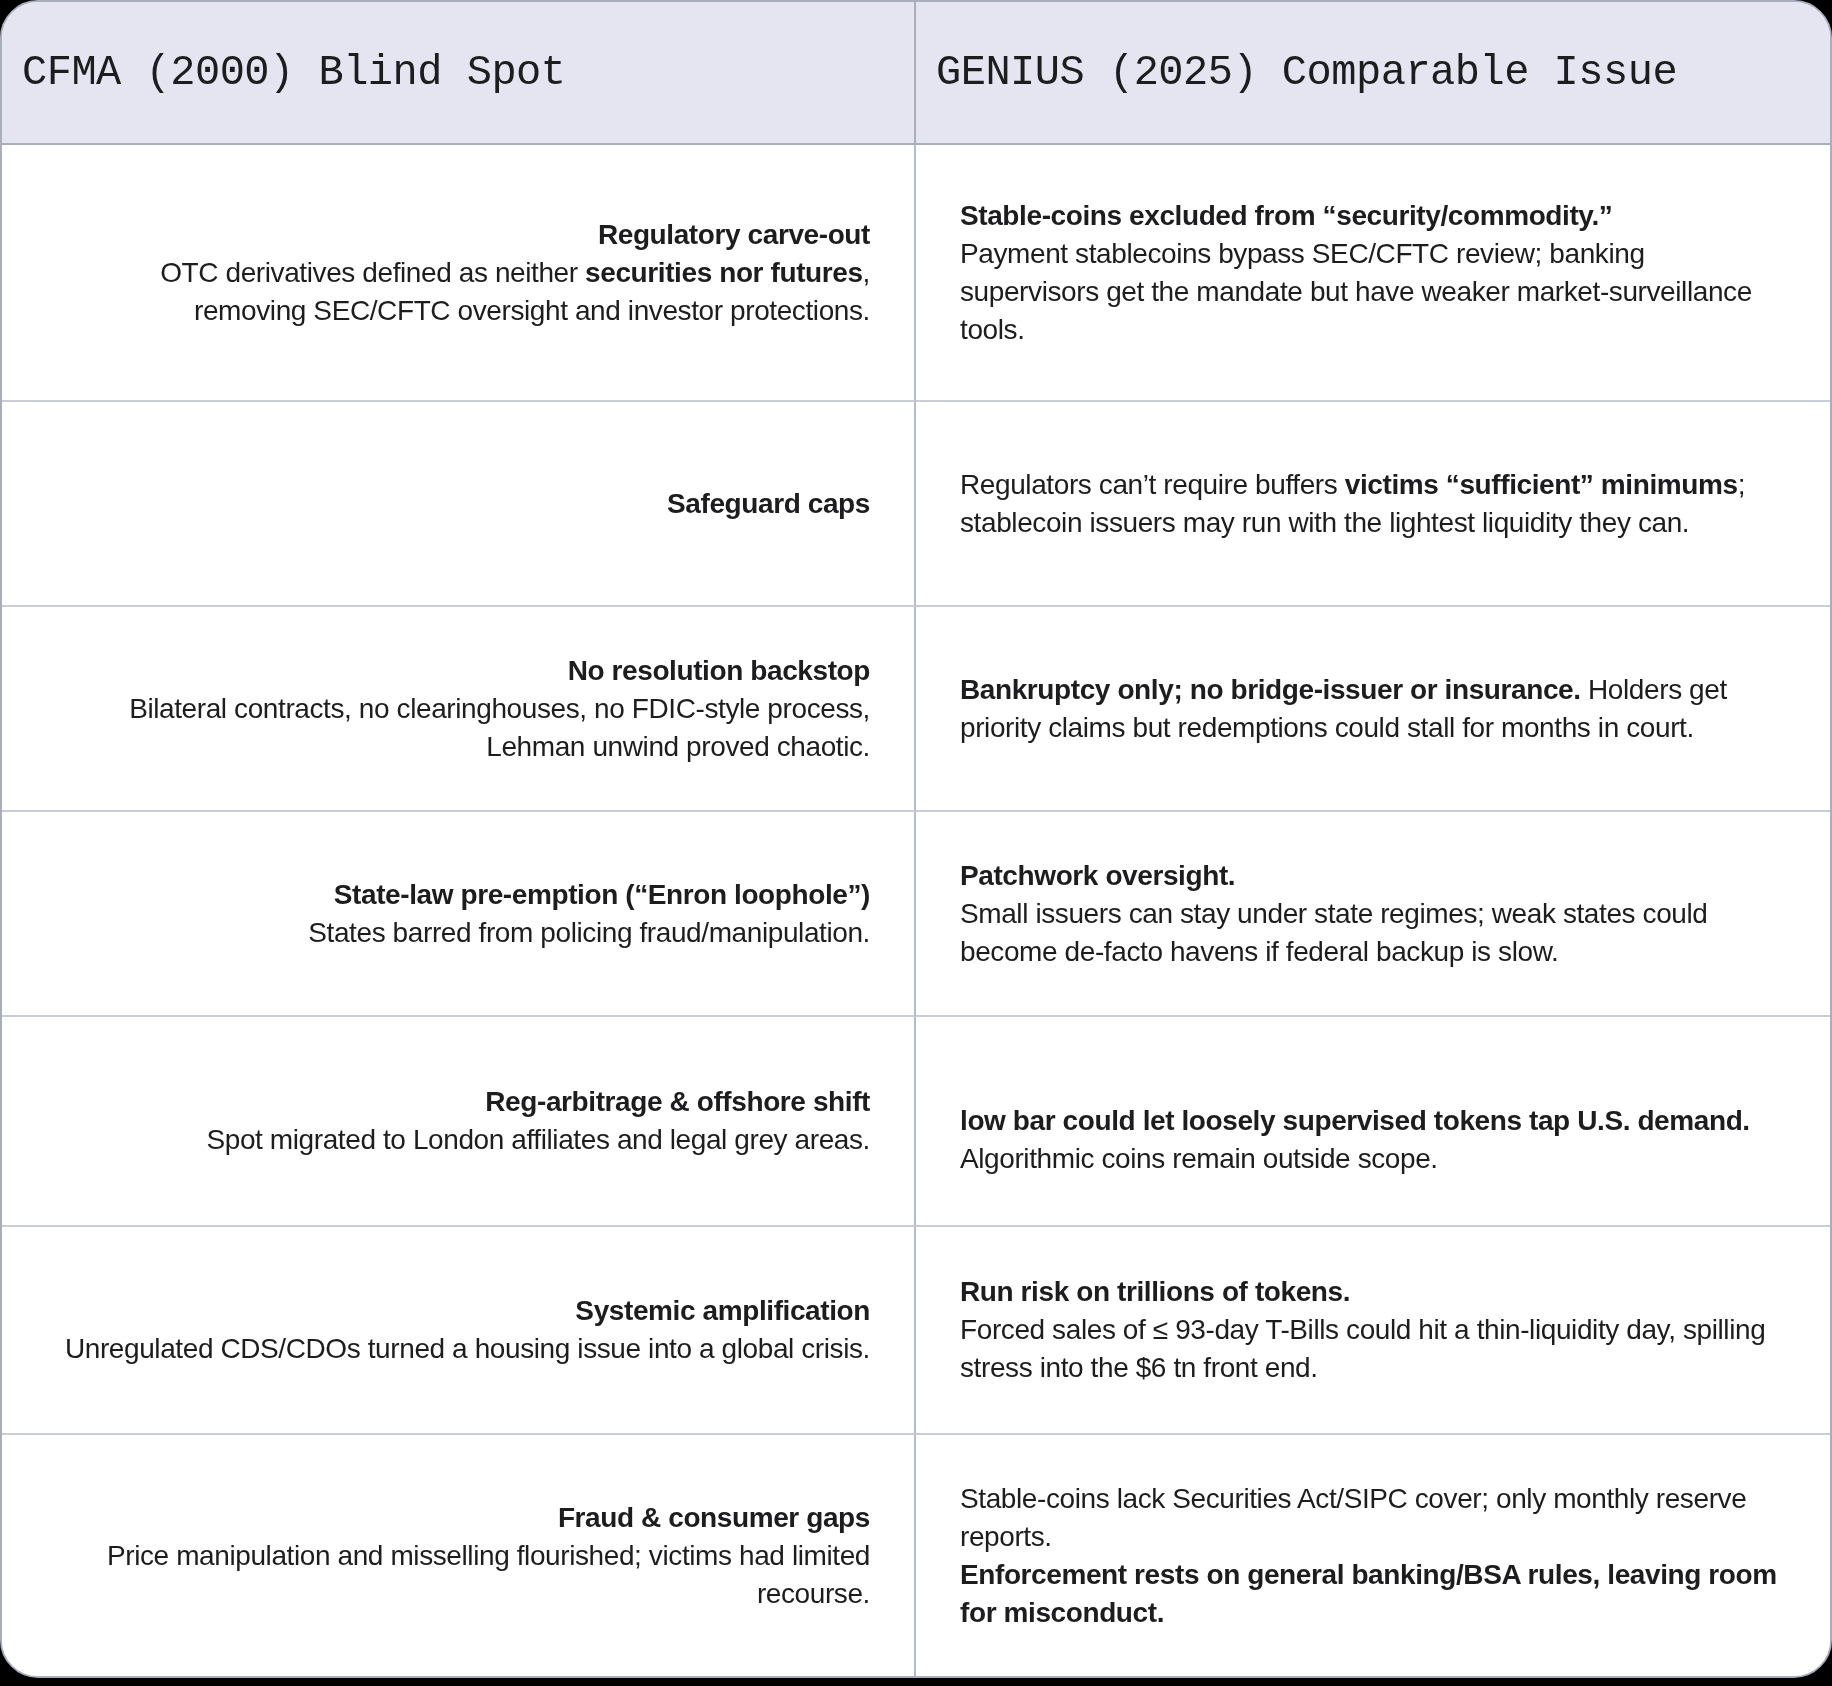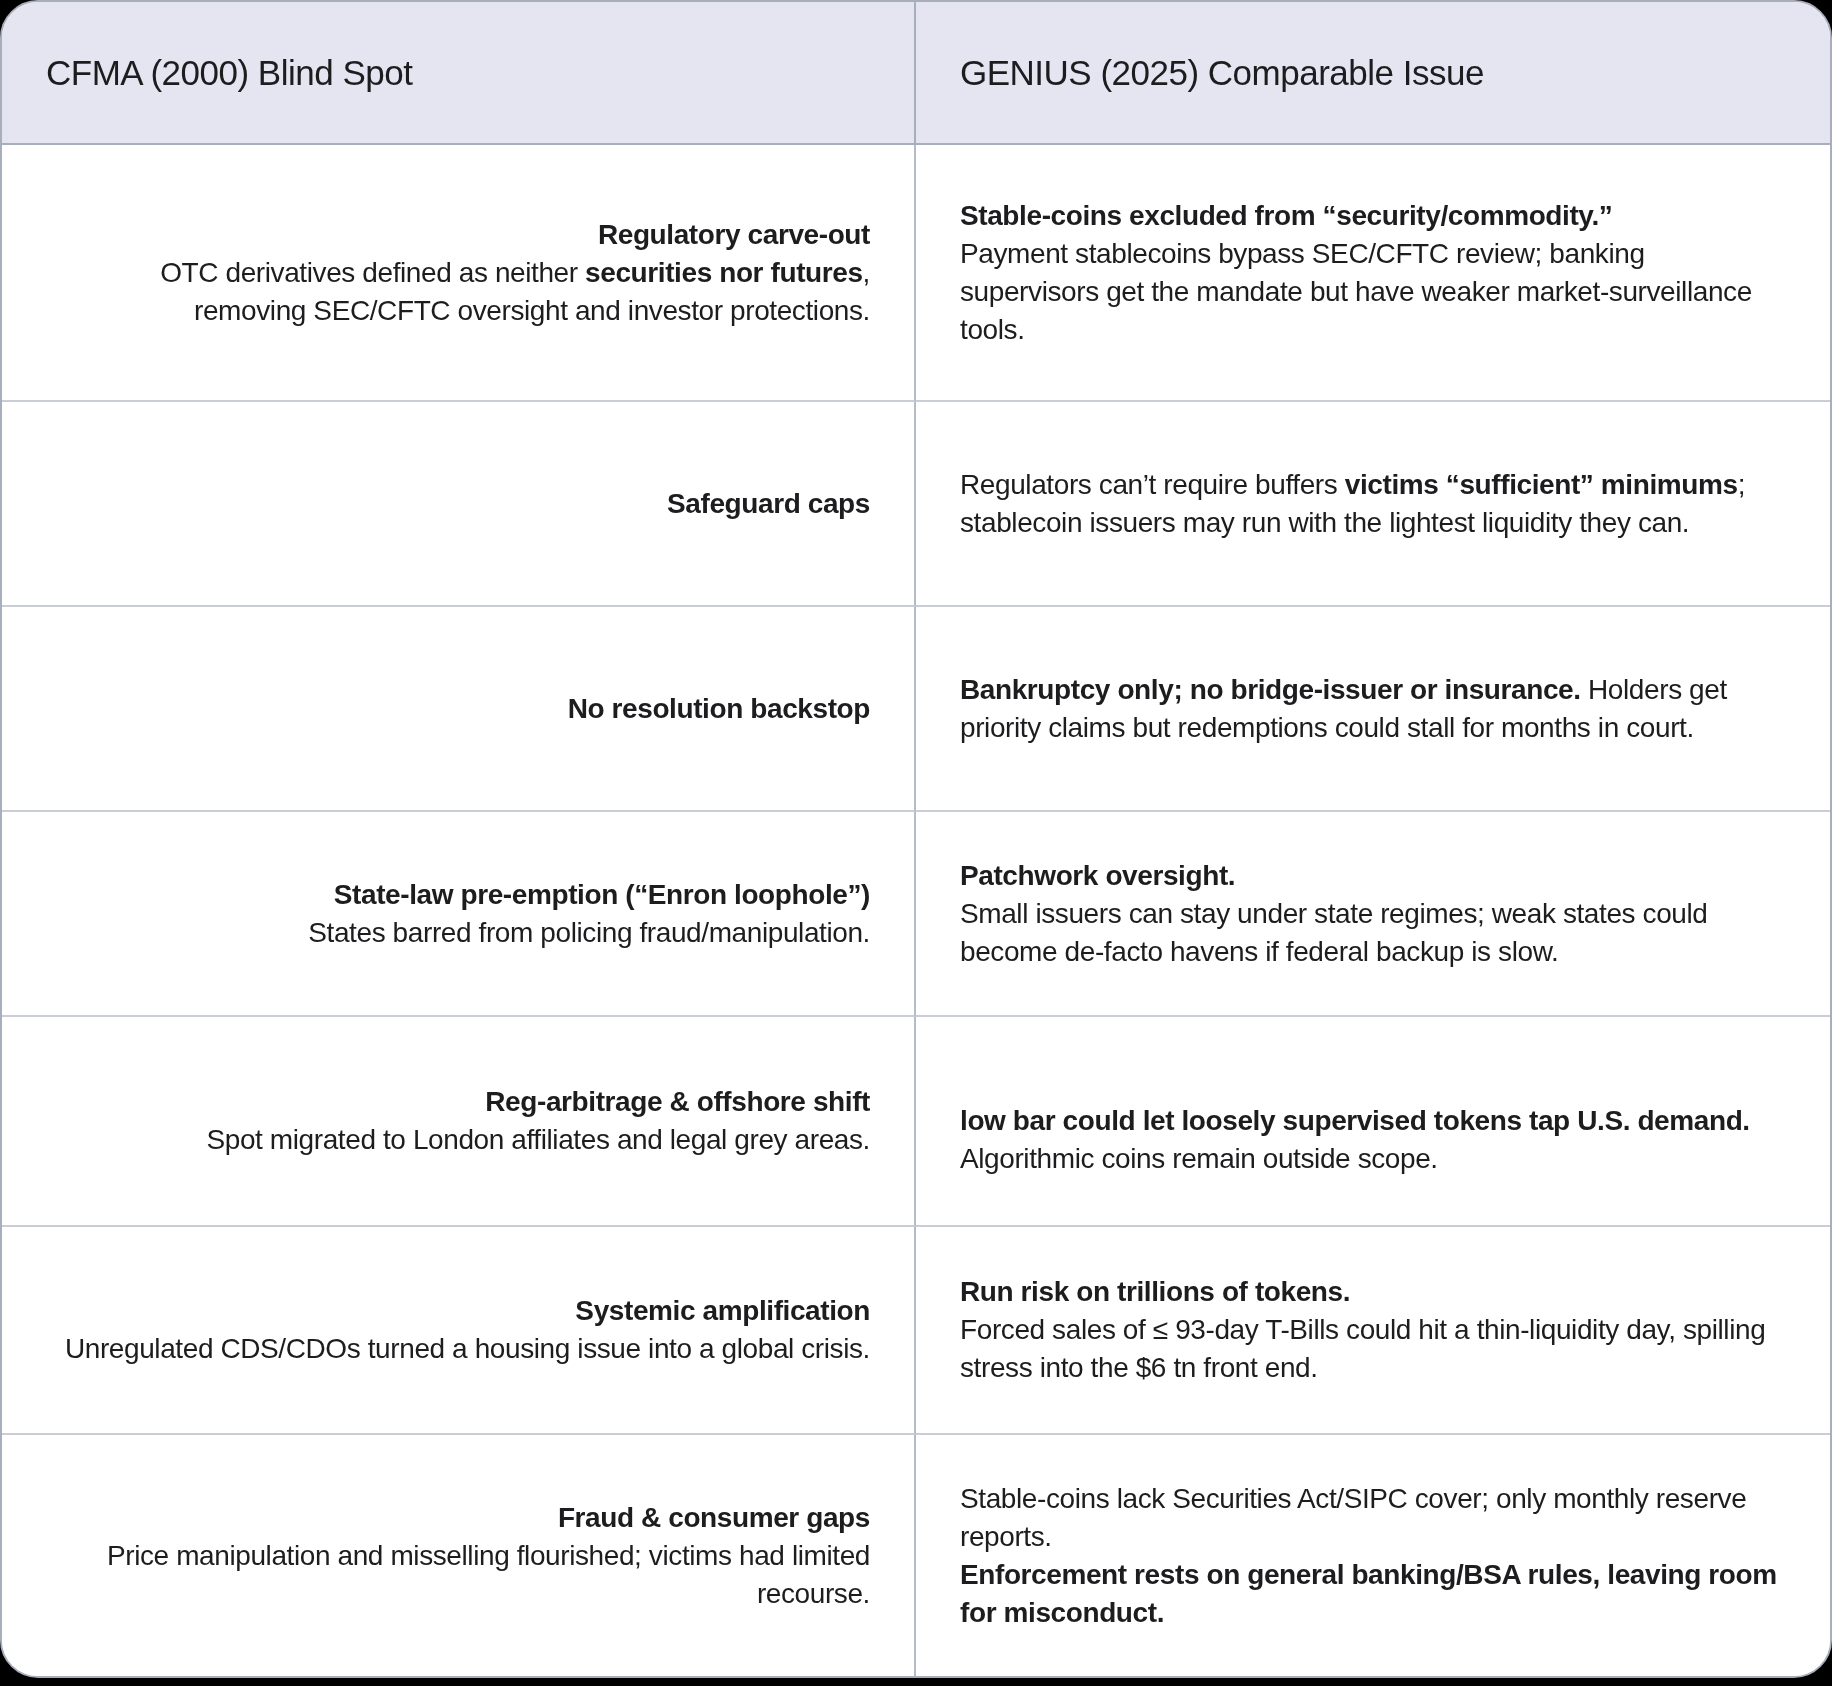--- a/index.html
+++ b/index.html
@@ -23,24 +23,25 @@
     overflow: hidden;
     display: grid;
     grid-template-columns: 1fr 1fr;
     grid-template-rows: 143px 257px 205px 205px 205px 210px 208px auto;
   }
   .th {
     background: var(--header_bg, #e4e5f0);
     border-bottom: 2px solid var(--strong_divider, #a9aebc);
     display: flex;
     align-items: center;
-    padding: 0 44px;
-    font-size: 35px;
+    padding: 0 20px;
+    font-size: 42px;
     font-weight: 500;
     letter-spacing: -0.5px;
+    font-family: Liberation Mono, monospace;
   }
   .th.first { border-right: 2px solid var(--strong_divider, #a9aebc); }
   .td {
     background: var(--cell_bg, #ffffff);
     border-bottom: 2px solid var(--row_divider, #c9cdd7);
     display: flex;
     align-items: center;
     padding: 0 44px;
     font-size: 28px;
     line-height: 38px;
@@ -66,21 +67,21 @@
     </div>
 
   <div class="td left">
       <div class="para"><strong>Safeguard caps</strong><br></div>
     </div>
   <div class="td right">
       <div class="para"><span>Regulators can’t require buffers </span><strong>victims “sufficient” minimums</strong><span>; stablecoin issuers may run with the lightest liquidity they can.</span></div>
     </div>
 
   <div class="td left">
-      <div class="para"><strong>No resolution backstop</strong><br></div>
+      <div class="para"><strong>No resolution backstop</strong><br><span>Bilateral contracts, no clearinghouses, no FDIC-style process, Lehman unwind proved chaotic.</span></div>
     </div>
   <div class="td right">
       <div class="para"><strong>Bankruptcy only; no bridge-issuer or insurance.</strong><span> Holders get priority claims but redemptions could stall for months in court.</span></div>
     </div>
 
   <div class="td left">
       <div class="para"><strong>State-law pre-emption (“Enron loophole”)</strong><br><span>States barred from policing fraud/manipulation.</span></div>
     </div>
   <div class="td right">
       <div class="para"><strong>Patchwork oversight.</strong><br><span>Small issuers can stay under state regimes; weak states could become de-facto havens if federal backup is slow.</span></div>

